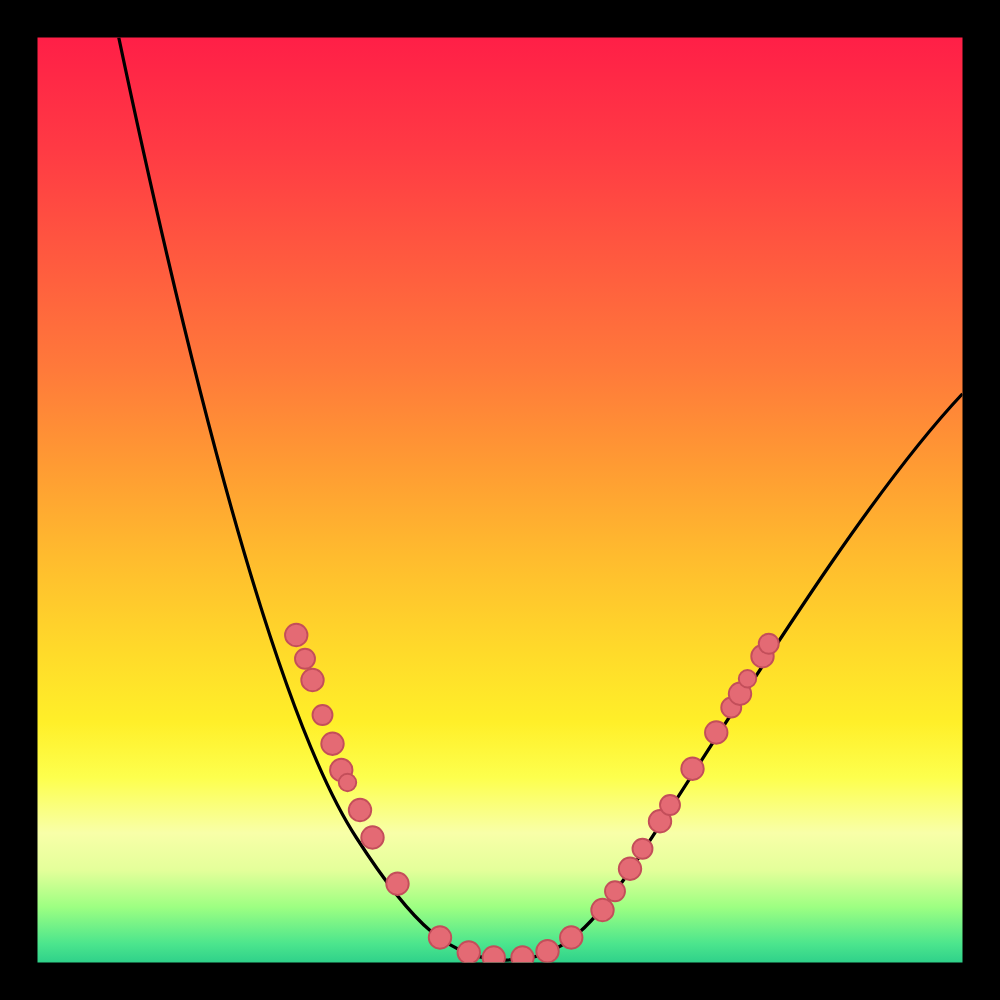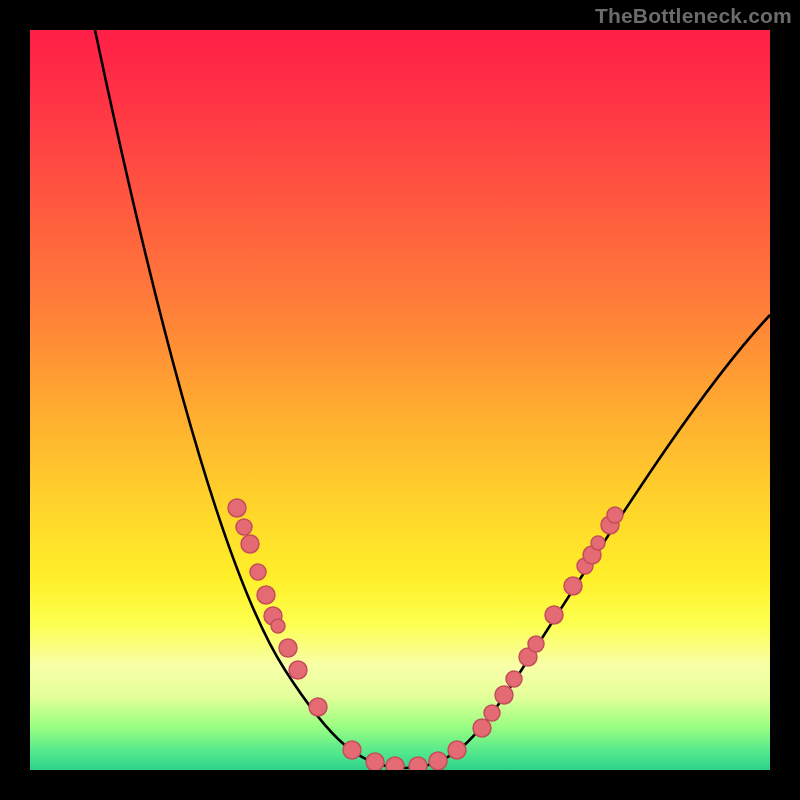--- a/index.html
+++ b/index.html
@@ -63,21 +63,20 @@
   .marker {
     fill: #e46a74;
     stroke: #c34e5a;
     stroke-width: 1.5;
   }
 </style>
 </head>
 <body>
 
 <div class="frame">
-  <div class="watermark">TheBottleneck.com</div>
   <div class="plot-area">
     <svg class="curve" viewBox="0 0 740 740">
       <path fill="none" stroke="#000" stroke-width="2.6" d="M 65 0 C 120 260, 190 540, 255 640 C 300 710, 330 738, 375 738 C 420 738, 445 712, 485 650 C 560 535, 660 370, 740 285"></path>
       <g id="markers">
           <circle cx="207" cy="478" r="9" class="marker"></circle>
           <circle cx="214" cy="497" r="8" class="marker"></circle>
           <circle cx="220" cy="514" r="9" class="marker"></circle>
           <circle cx="228" cy="542" r="8" class="marker"></circle>
           <circle cx="236" cy="565" r="9" class="marker"></circle>
           <circle cx="243" cy="586" r="9" class="marker"></circle>

